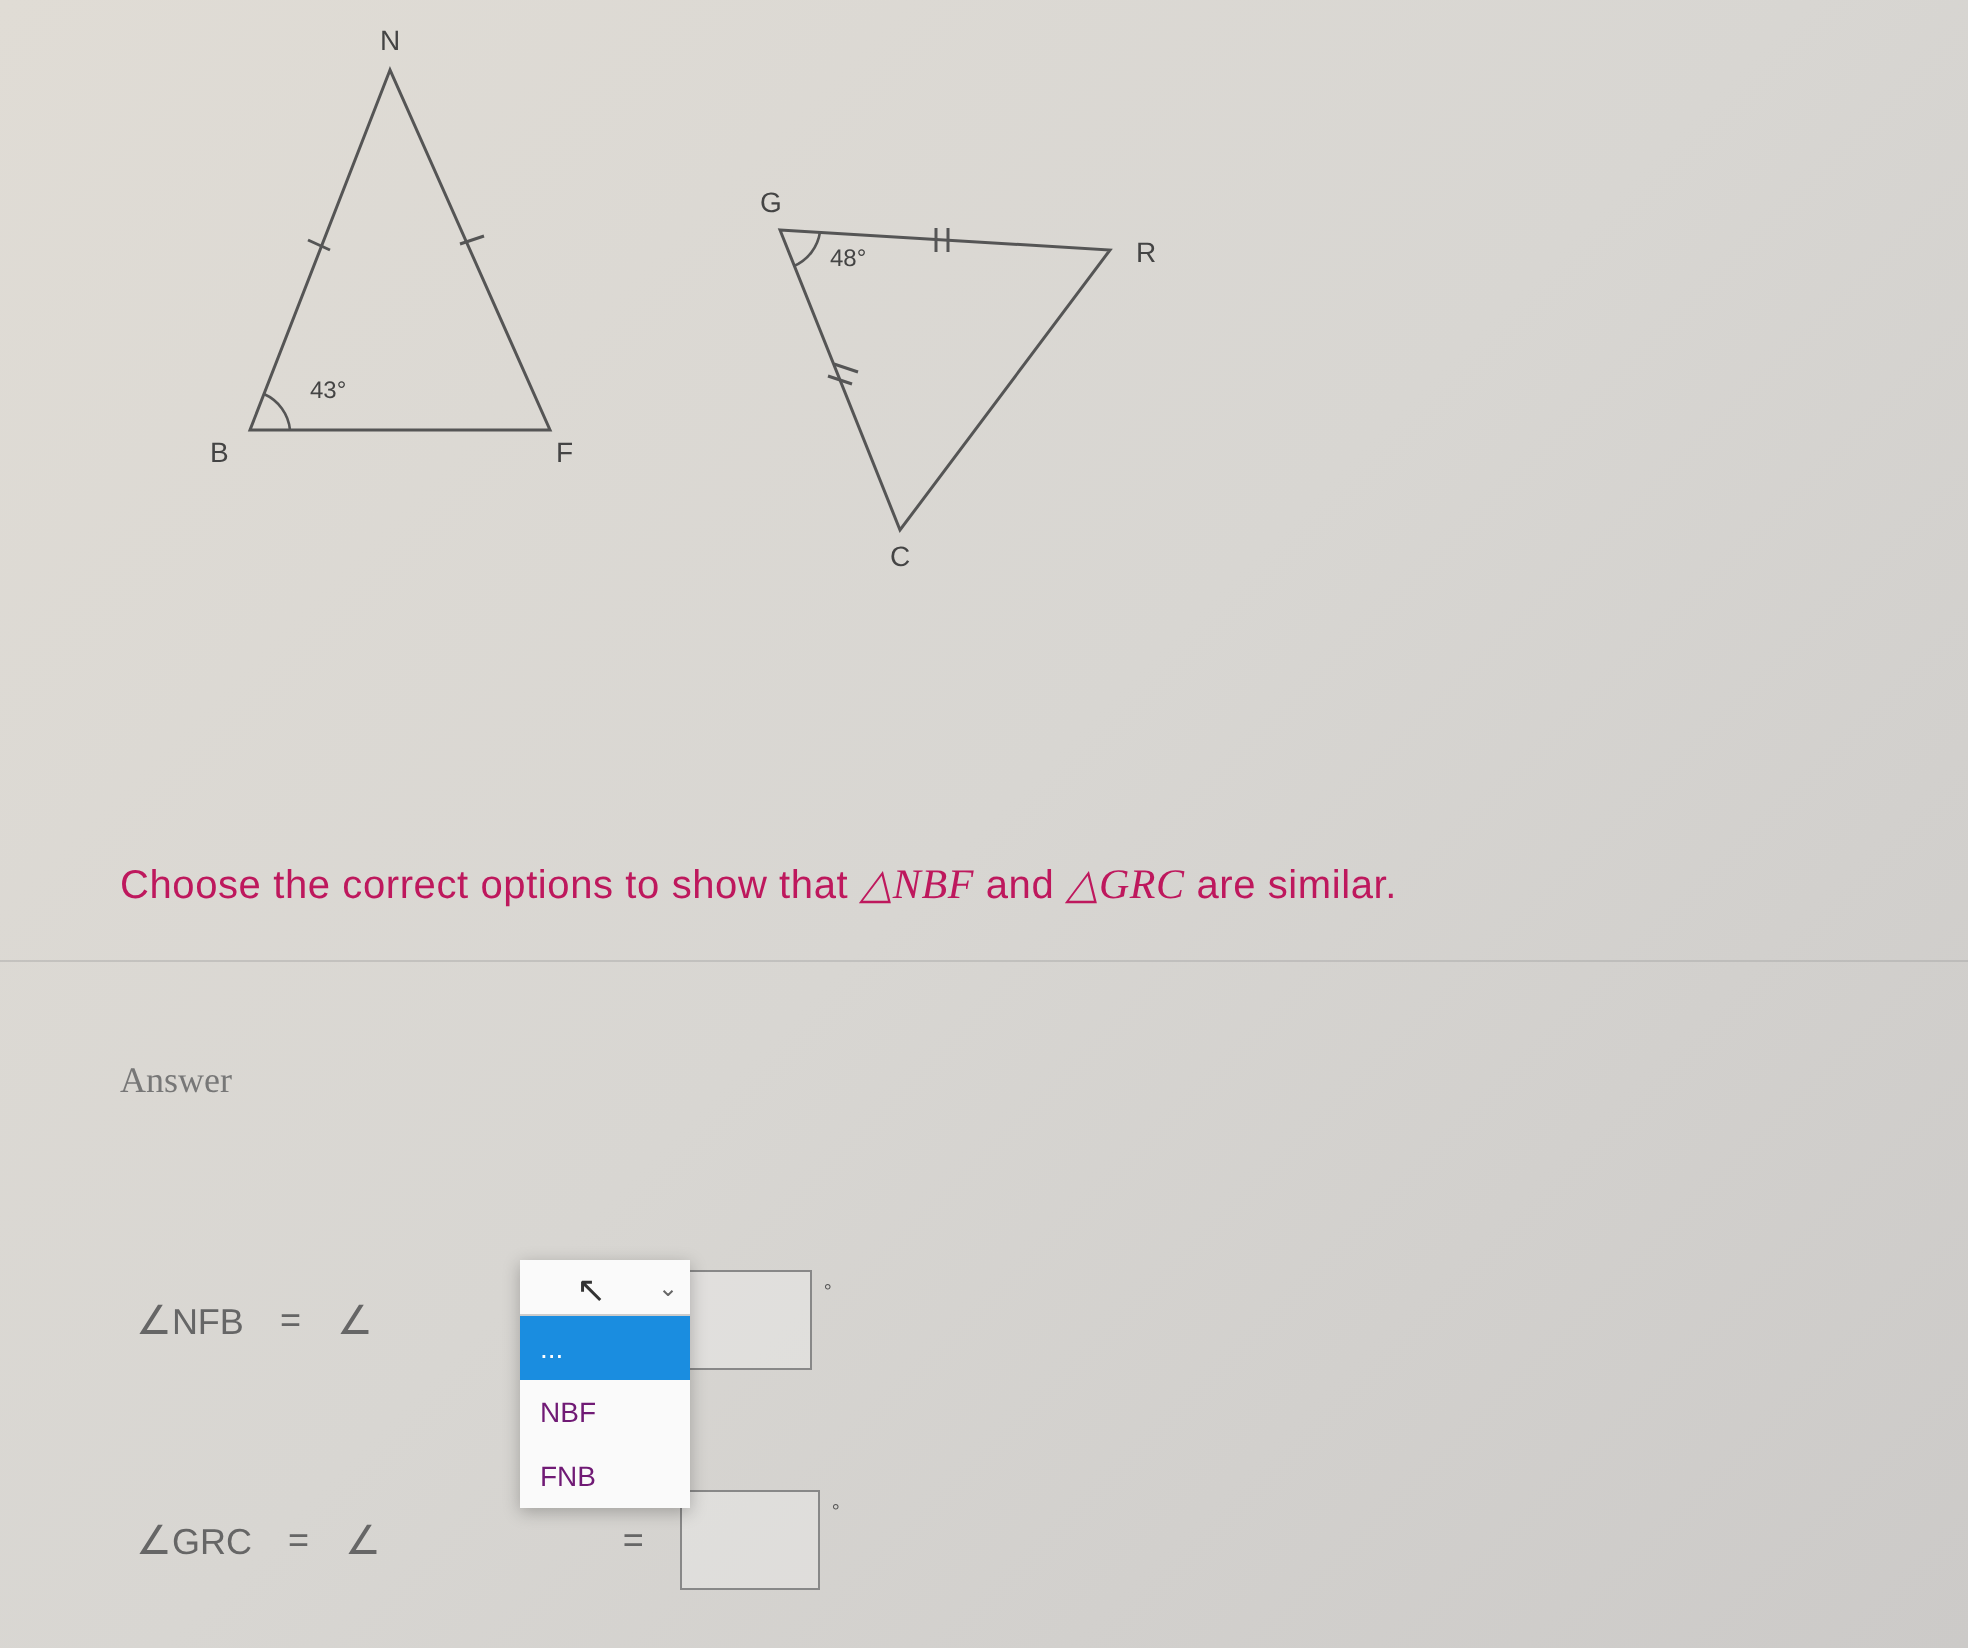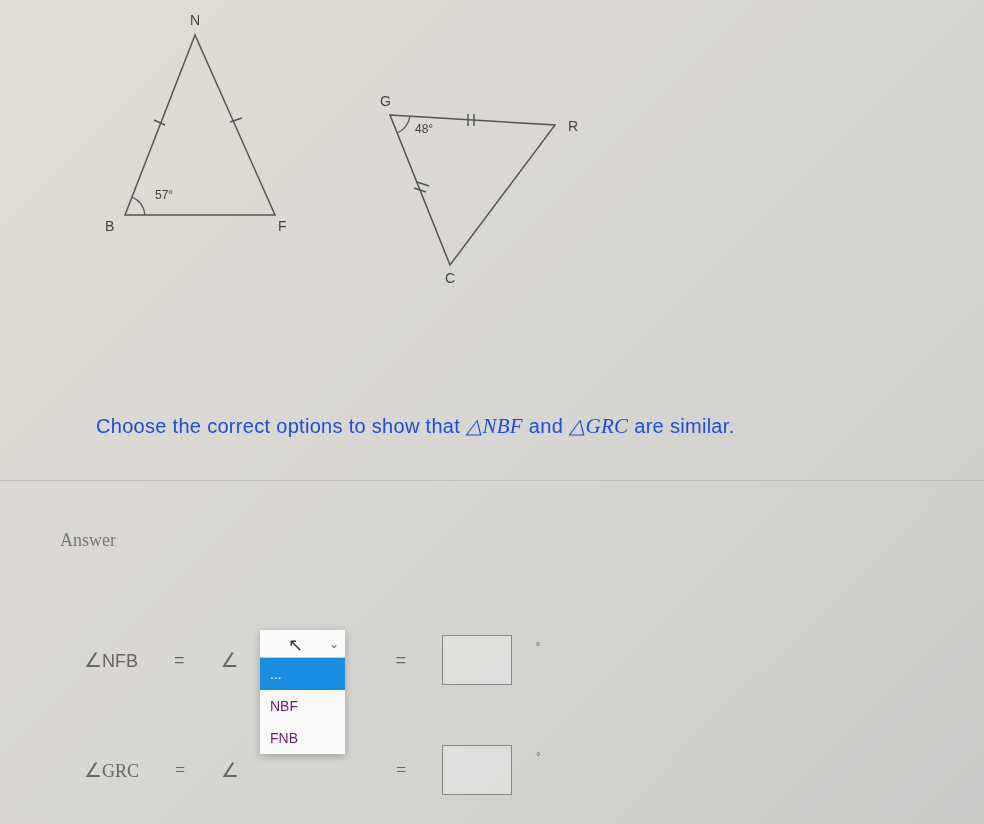--- a/index.html
+++ b/index.html
@@ -24,26 +24,25 @@
       font-size: 14px;
       color: #444;
     }
     .angle-label {
       position: absolute;
       font-size: 12px;
       color: #444;
     }
     .question-text {
       position: absolute;
-      top: 414px;
+      top: 430px;
       left: 60px;
       font-size: 20px;
-      color: #1d4ed8;
+      color: #be185d;
       letter-spacing: 0.3px;
-      margin-left: 36px;
     }
     .math-italic {
       font-family: 'Times New Roman', serif;
       font-style: italic;
       font-size: 21px;
     }
     .divider {
       position: absolute;
       top: 480px;
       left: 0;
@@ -54,29 +53,29 @@
     .answer-label {
       position: absolute;
       top: 530px;
       left: 60px;
       font-size: 18px;
       color: #777;
       font-family: Liberation Serif, serif;
     }
     .answer-row {
       position: absolute;
-      left: 84px;
+      left: 68px;
       display: flex;
       align-items: center;
-      gap: 36px;
+      gap: 18px;
       font-size: 18px;
       color: #666;
     }
     .row1 { top: 635px; }
-    .row2 { top: 745px; font-family: Liberation Serif, serif; }
+    .row2 { top: 745px; }
     .angle-sym {
       font-size: 20px;
     }
     .dropdown-container {
       position: absolute;
       left: 260px;
       top: 630px;
       width: 85px;
       background: #fafafa;
       box-shadow: 0 2px 8px rgba(0,0,0,0.25);
@@ -146,21 +145,21 @@
 
     <line class="tick" x1="418" y1="104" x2="418" y2="116"></line>
     <line class="tick" x1="424" y1="104" x2="424" y2="116"></line>
 
     <line class="tick" x1="364" y1="178" x2="376" y2="182"></line>
     <line class="tick" x1="367" y1="172" x2="379" y2="176"></line>
   </svg>
   <span class="vertex-label" style="left:140px; top:2px;">N</span>
   <span class="vertex-label" style="left:55px; top:208px;">B</span>
   <span class="vertex-label" style="left:228px; top:208px;">F</span>
-  <span class="angle-label" style="left:105px; top:178px;">57°</span>
+  <span class="angle-label" style="left:105px; top:178px;">43°</span>
 
   <span class="vertex-label" style="left:330px; top:83px;">G</span>
   <span class="vertex-label" style="left:518px; top:108px;">R</span>
   <span class="vertex-label" style="left:395px; top:260px;">C</span>
   <span class="angle-label" style="left:365px; top:112px;">48°</span>
 </div>
 
 <div class="question-text">
   <span>Choose the correct options to show that </span>
   <span class="math-italic">△NBF</span>

